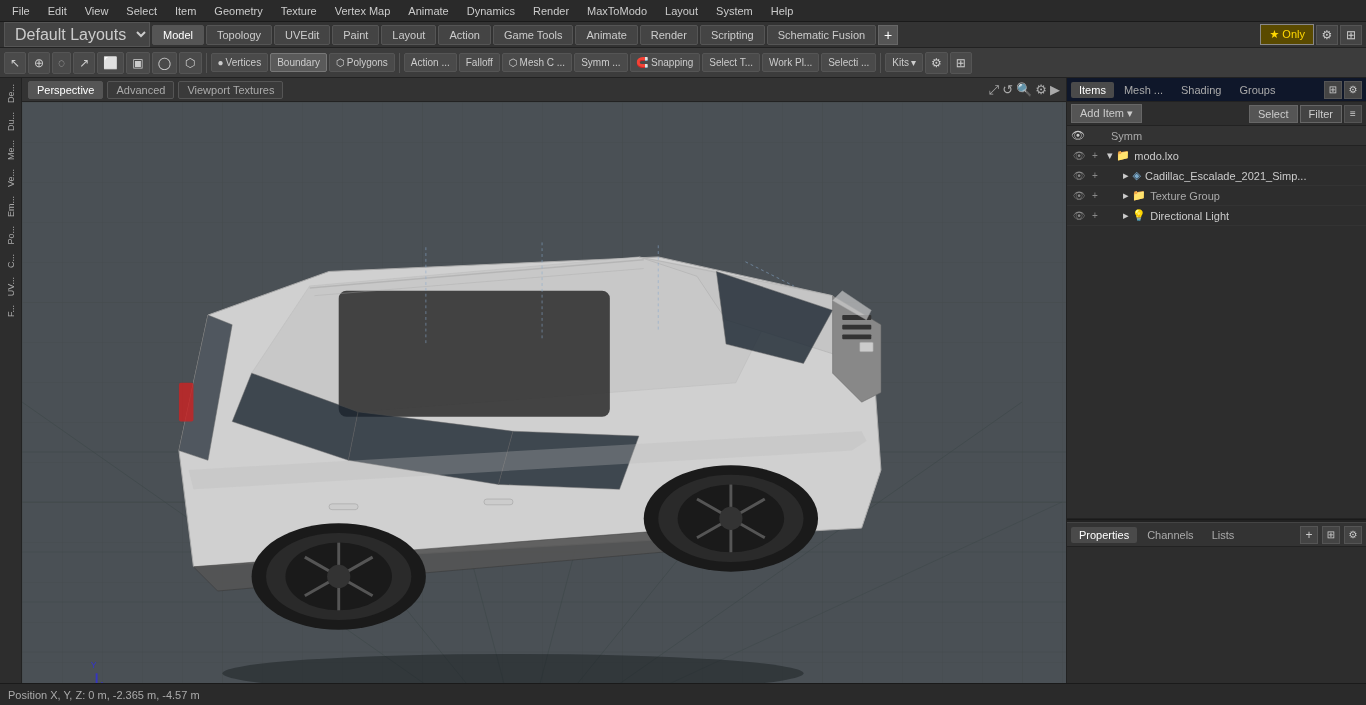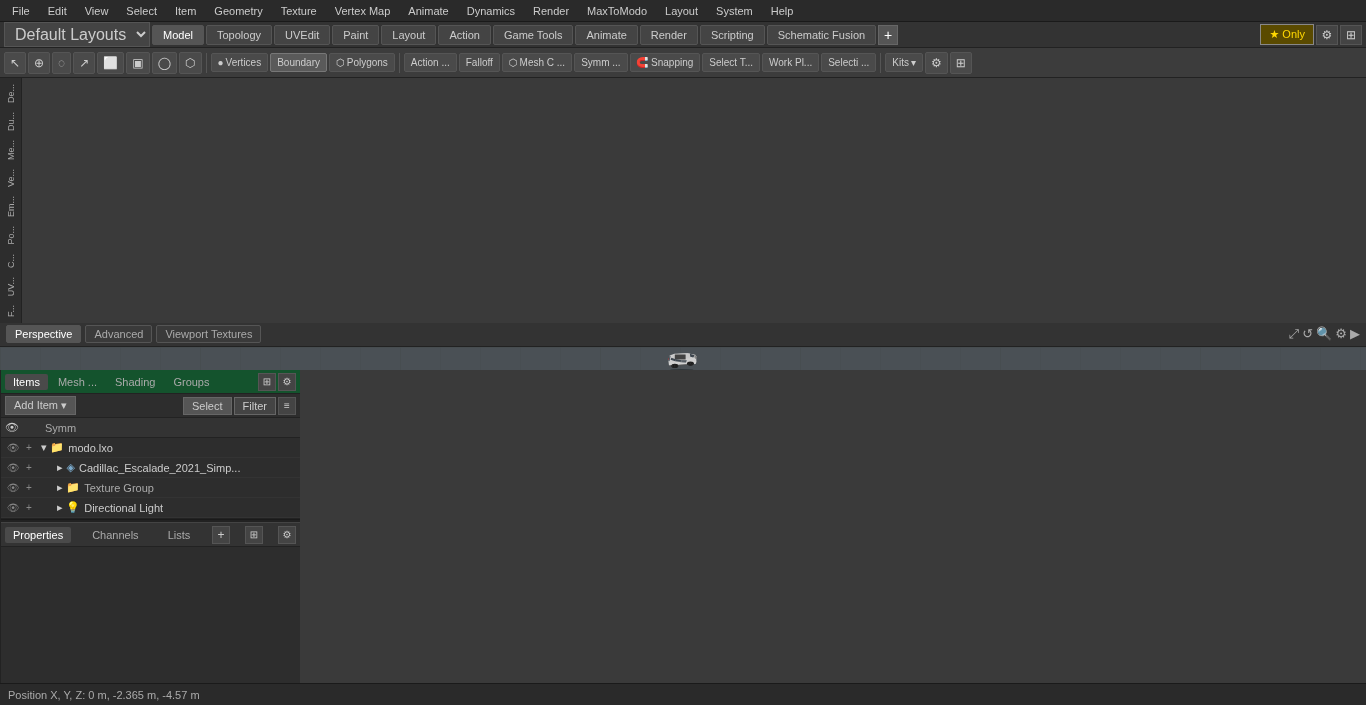--- a/index.html
+++ b/index.html
@@ -19,21 +19,21 @@
     .layout-right-btn { width: 22px; height: 20px; background: #444; border: 1px solid #555; color: #ccc; cursor: pointer; display: flex; align-items: center; justify-content: center; font-size: 12px; }
 
     
     #tool-bar { display: flex; align-items: center; height: 30px; background: #3c3c3c; border-bottom: 1px solid #222; padding: 0 4px; gap: 2px; }
     .tool-btn { padding: 3px 6px; background: #4a4a4a; border: 1px solid #555; color: #ccc; font-size: 10px; cursor: pointer; border-radius: 2px; display: flex; align-items: center; gap: 2px; white-space: nowrap; }
     .tool-btn.active { background: #5a5a5a; border-color: #777; }
     .tool-btn-icon { padding: 3px 5px; background: #4a4a4a; border: 1px solid #555; color: #ccc; cursor: pointer; border-radius: 2px; font-size: 12px; }
     .tool-separator { width: 1px; height: 20px; background: #555; margin: 0 2px; }
 
     
-    #main { display: flex; height: calc(705px - 22px - 26px - 30px - 22px); flex-direction: column; }
+    #main { display: flex; height: calc(705px - 22px - 26px - 30px - 22px); }
 
     
     #left-sidebar { width: 22px; background: #2d2d2d; border-right: 1px solid #222; display: flex; flex-direction: column; align-items: center; padding: 2px 0; gap: 1px; overflow: hidden; }
     .sidebar-label { writing-mode: vertical-rl; transform: rotate(180deg); font-size: 9px; color: #aaa; padding: 4px 2px; cursor: pointer; white-space: nowrap; }
 
     
     #viewport { flex: 1; background: #4a4f52; position: relative; overflow: hidden; }
     #viewport-header { display: flex; align-items: center; height: 24px; background: #333; padding: 0 6px; gap: 4px; border-bottom: 1px solid #222; }
     .vp-tab { padding: 2px 8px; font-size: 11px; color: #aaa; cursor: pointer; background: #3a3a3a; border: 1px solid #555; border-radius: 2px; }
     .vp-tab.active { color: #fff; background: #555; }
@@ -48,21 +48,21 @@
     
     
     #status-bar { height: 22px; background: #2a2a2a; border-top: 1px solid #1a1a1a; display: flex; align-items: center; padding: 0 8px; font-size: 11px; color: #aaa; }
     
     
     #right-panel { width: 300px; background: #2d2d2d; border-left: 1px solid #222; display: flex; flex-direction: column; }
     
     
     #items-panel { flex: 1; display: flex; flex-direction: column; border-bottom: 1px solid #222; }
     
-    .panel-tabs { display: flex; align-items: center; height: 24px; background: #14532d; border-bottom: 1px solid #222; padding: 0 4px; gap: 2px; }
+    .panel-tabs { display: flex; align-items: center; height: 24px; background: #0f172a; border-bottom: 1px solid #222; padding: 0 4px; gap: 2px; }
     .panel-tab { padding: 2px 8px; font-size: 11px; color: #aaa; cursor: pointer; }
     .panel-tab.active { color: #fff; background: #4a4a4a; border-radius: 2px; }
     .panel-tab-right { margin-left: auto; display: flex; gap: 2px; }
     .panel-btn { width: 18px; height: 18px; background: #444; border: 1px solid #555; color: #ccc; cursor: pointer; display: flex; align-items: center; justify-content: center; font-size: 10px; }
     
     .items-toolbar { display: flex; align-items: center; height: 24px; background: #2d2d2d; border-bottom: 1px solid #222; padding: 0 4px; gap: 2px; }
     .items-toolbar-btn { padding: 2px 8px; background: #555; border: 1px solid #666; color: #ccc; font-size: 11px; cursor: pointer; }
     .items-toolbar-btn.filter { background: #444; }
     
     .items-header { display: flex; align-items: center; height: 20px; background: #333; border-bottom: 1px solid #222; padding: 0 4px; }
@@ -72,21 +72,21 @@
     .items-list { flex: 1; overflow-y: auto; }
     .item-row { display: flex; align-items: center; height: 20px; padding: 0 4px; cursor: pointer; border-bottom: 1px solid #333; }
     .item-eye { width: 16px; height: 16px; display: flex; align-items: center; justify-content: center; color: #888; font-size: 10px; }
     .item-indent { display: inline-block; }
     .item-icon { margin-right: 4px; font-size: 11px; }
     .item-name { font-size: 11px; color: #ccc; }
     .item-name.folder { color: #aaa; }
     
     
     #properties-panel { height: 160px; display: flex; flex-direction: column; }
-    .props-tabs { display: flex; align-items: center; height: 24px; background: #333; border-bottom: 1px solid #222; padding: 0 4px; gap: 13px; }
+    .props-tabs { display: flex; align-items: center; height: 24px; background: #333; border-bottom: 1px solid #222; padding: 0 4px; gap: 2px; }
     .props-tab { padding: 2px 8px; font-size: 11px; color: #aaa; cursor: pointer; }
     .props-tab.active { color: #fff; background: #4a4a4a; border-radius: 2px; }
     .props-add-btn { margin-left: auto; width: 18px; height: 18px; background: #444; border: 1px solid #555; color: #ccc; cursor: pointer; display: flex; align-items: center; justify-content: center; font-size: 12px; }
     .props-content { flex: 1; background: #2d2d2d; }
     
     
     .viewport-info { position: absolute; bottom: 60px; right: 10px; text-align: right; font-size: 11px; color: #ccc; line-height: 1.6; pointer-events: none; }
 
     
     #car-container { position: absolute; top: 0; left: 0; width: 100%; height: 100%; }

